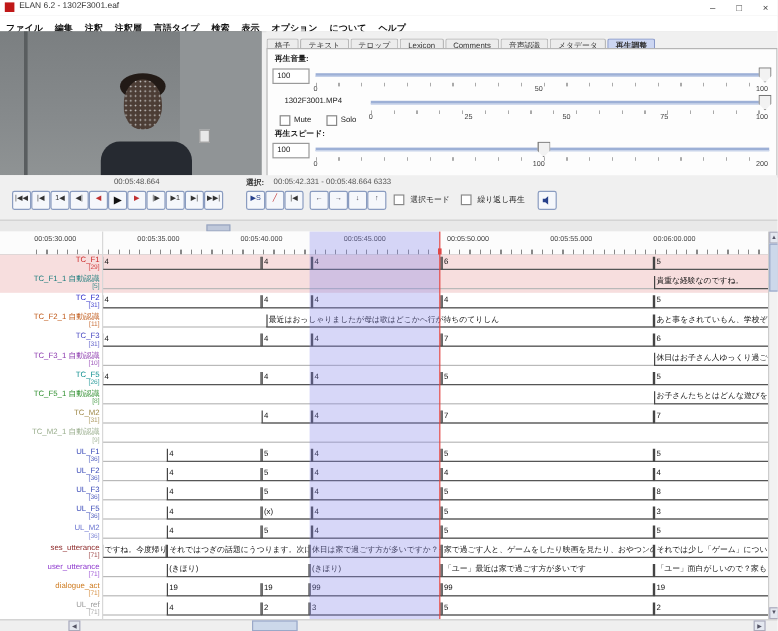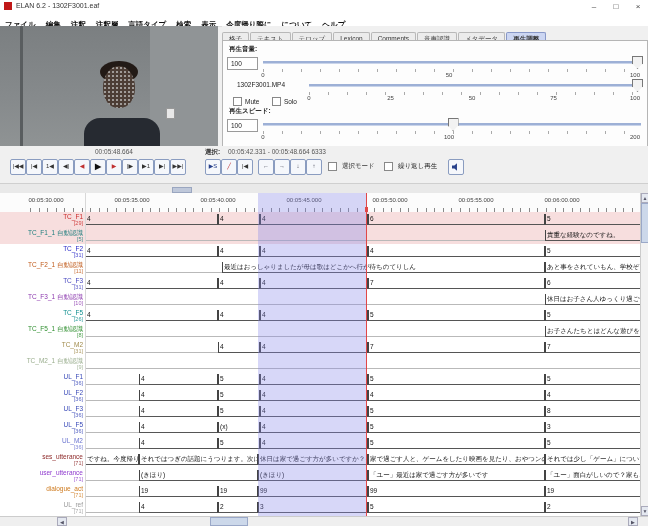--- a/index.html
+++ b/index.html
@@ -88,21 +88,21 @@
 <body>
 
 <div class="titlebar">
   <div class="app-icon"></div>
   <div class="title-text">ELAN 6.2 - 1302F3001.eaf</div>
   <div class="winbtn min">–</div>
   <div class="winbtn max">□</div>
   <div class="winbtn close">×</div>
 </div>
 
-<div class="menubar" id="menubar"><span class="menu-item">ファイル</span><span class="menu-item">編集</span><span class="menu-item">注釈</span><span class="menu-item">注釈層</span><span class="menu-item">言語タイプ</span><span class="menu-item">検索</span><span class="menu-item">表示</span><span class="menu-item">今度帰り際に</span><span class="menu-item">について</span><span class="menu-item">ヘルプ</span></div>
+<div class="menubar" id="menubar"><span class="menu-item">ファイル</span><span class="menu-item">編集</span><span class="menu-item">注釈</span><span class="menu-item">注釈層</span><span class="menu-item">言語タイプ</span><span class="menu-item">検索</span><span class="menu-item">表示</span><span class="menu-item">オプション</span><span class="menu-item">について</span><span class="menu-item">ヘルプ</span></div>
 
 <div class="video">
   <div class="door-line"></div>
   <div class="wall-right"></div>
   <div class="body-sil"></div>
   <div class="hair"></div>
   <div class="head"></div>
   <div class="face-marker"></div>
 </div>
 

